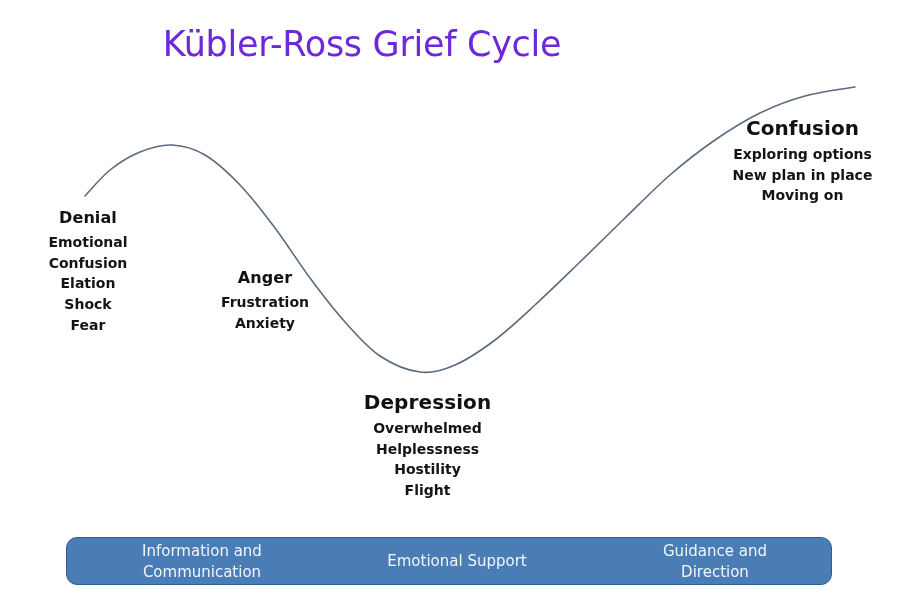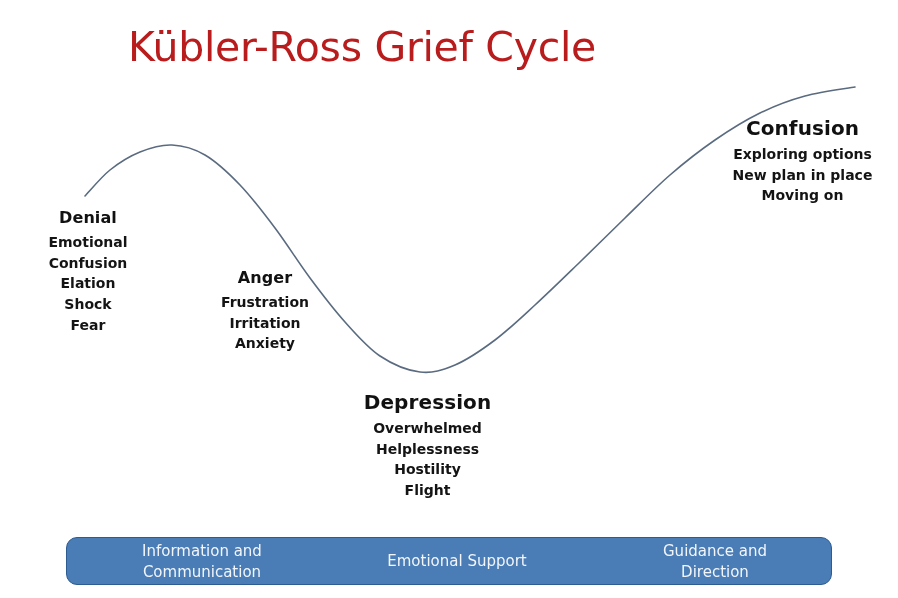--- a/index.html
+++ b/index.html
@@ -20,24 +20,24 @@
     overflow: hidden;
   }
 
   
   #chart-title {
     position: absolute;
     left: 0;
     top: 24px;
     width: 724px;
     text-align: center;
-    font-size: 41px;
+    font-size: 35px;
     font-weight: 400;
     letter-spacing: -0.3px;
-    color: #b91c1c;
+    color: #6d28d9;
     line-height: 1.15;
     white-space: nowrap;
   }
 
   
   #curve-svg {
     position: absolute;
     left: 0;
     top: 0;
     width: 898px;
@@ -129,21 +129,20 @@
         <div>Elation</div>
         <div>Shock</div>
         <div>Fear</div>
       </div>
   </div>
 
   <div class="stage" id="stage-anger">
     <div class="stage-name">Anger</div>
     <div class="stage-items">
         <div>Frustration</div>
-        <div>Irritation</div>
         <div>Anxiety</div>
       </div>
   </div>
 
   <div class="stage" id="stage-depression">
     <div class="stage-name">Depression</div>
     <div class="stage-items">
         <div>Overwhelmed</div>
         <div>Helplessness</div>
         <div>Hostility</div>

